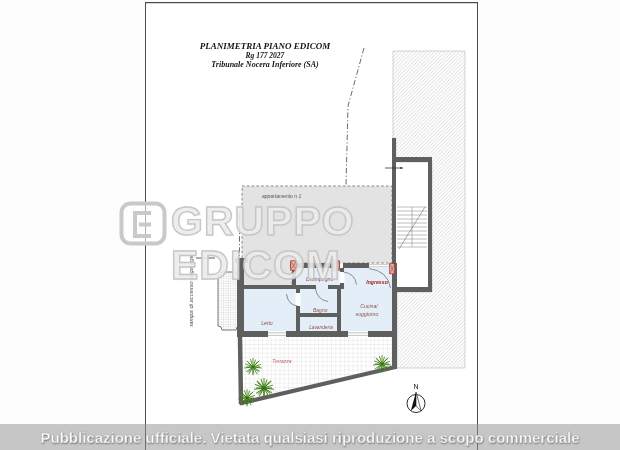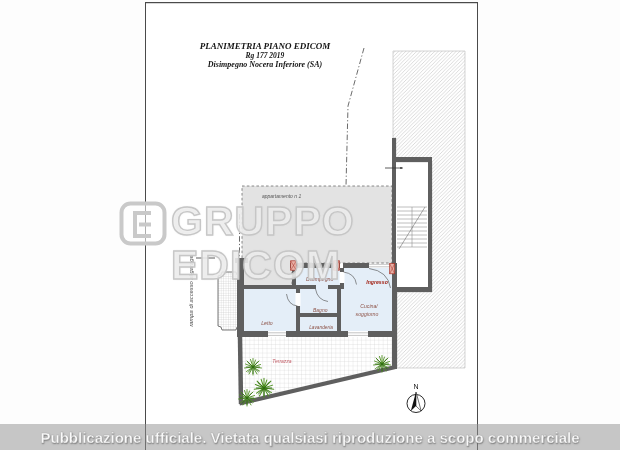--- a/index.html
+++ b/index.html
@@ -175,22 +175,22 @@
     <text x="367" y="316" text-anchor="middle" font-size="5.2" font-style="italic" fill="#8d5348">soggiorno</text>
     <text x="313" y="311.5" font-size="5" font-style="italic" fill="#8d5348">Bagno</text>
     <text x="321" y="328.5" text-anchor="middle" font-size="4.8" font-style="italic" fill="#8d5348">Lavanderia</text>
     <text x="267" y="325" text-anchor="middle" font-size="5.2" font-style="italic" fill="#8d5348">Letto</text>
     <text x="282" y="363" text-anchor="middle" font-size="5" font-style="italic" fill="#c4606a">Terrazza</text>
     <text x="191" y="293" text-anchor="middle" font-size="5.8" font-style="italic" fill="#4a4a4a" transform="rotate(-90 191 291)">rampa di accesso al garage</text>
   </svg>
 
   <div class="title-block">
     <div class="t1">PLANIMETRIA PIANO EDICOM</div>
-    <div class="t2">Rg 177 2019</div>
-    <div class="t3">Disimpegno Nocera Inferiore (SA)</div>
+    <div class="t2">Rg 177 2027</div>
+    <div class="t3">Tribunale Nocera Inferiore (SA)</div>
   </div>
 
   <div class="watermark">
     <svg class="wm-logo" width="48" height="45" viewBox="0 0 48 45">
       <rect x="2.5" y="2.5" width="43" height="40" rx="9" fill="rgba(255,255,255,0.55)" stroke="#c9c9c9" stroke-width="4"></rect>
       <path d="M32,12 H16 V35 H32 M20,23.5 H32" fill="none" stroke="#c9c9c9" stroke-width="4"></path>
     </svg>
     <span class="wm-text">GRUPPO EDICOM</span>
   </div>
 

